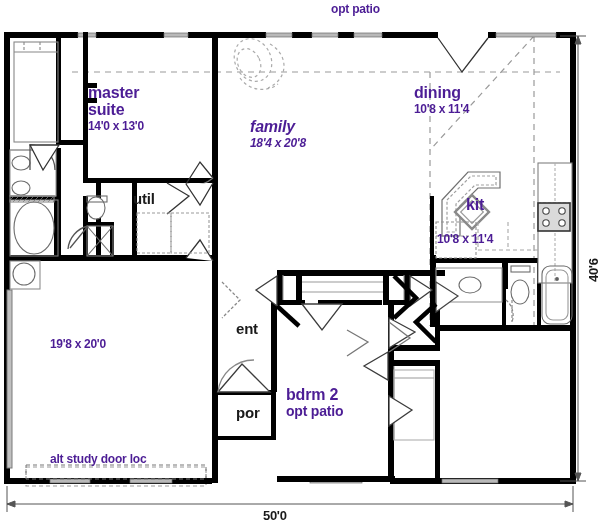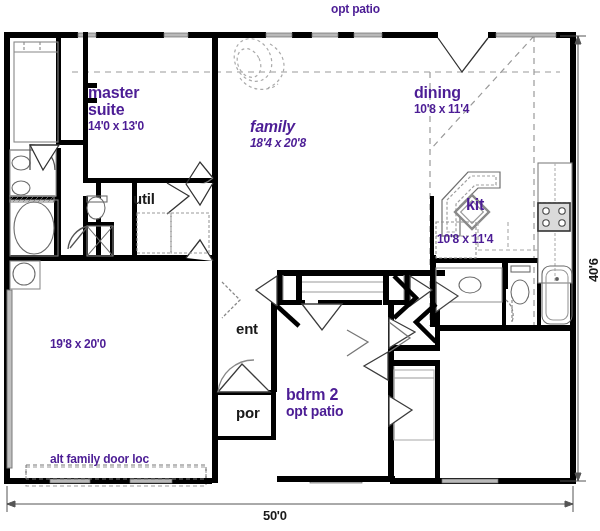--- a/index.html
+++ b/index.html
@@ -416,19 +416,19 @@
     <span class="name2">opt patio</span>
   </div>
 
 
   <div class="small-label" style="left:133px; top:190px;">util</div>
 
   <div class="small-label" style="left:236px; top:320px;">ent</div>
 
   <div class="small-label" style="left:236px; top:404px;">por</div>
 
-  <div class="note-label" style="left:50px; top:452px;">alt family door loc</div>
+  <div class="note-label" style="left:50px; top:452px;">alt study door loc</div>
 
   <div class="dim-label" style="left:263px; top:508px;">50'0</div>
 
   <div class="dim-label vertical" style="left:586px; top:282px;">40'6</div>
 
 </div>
 
 </body></html>

